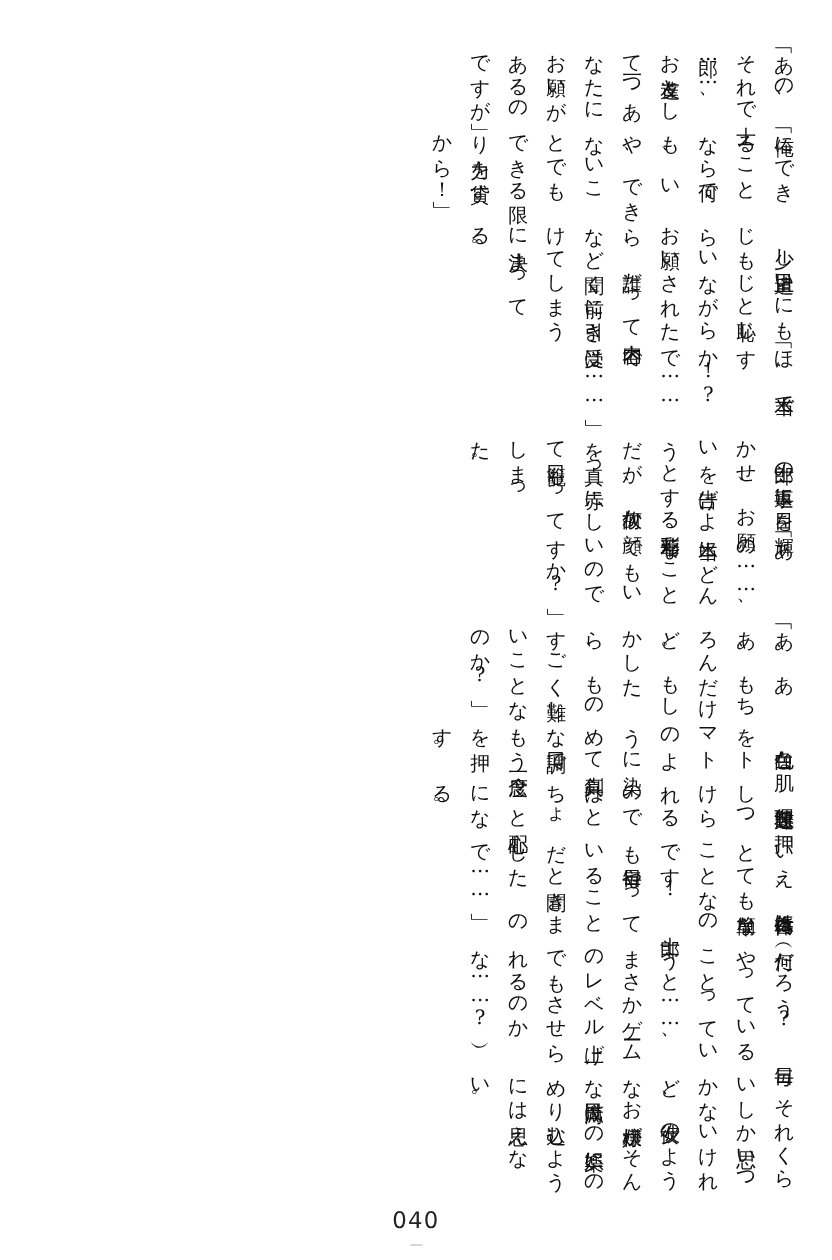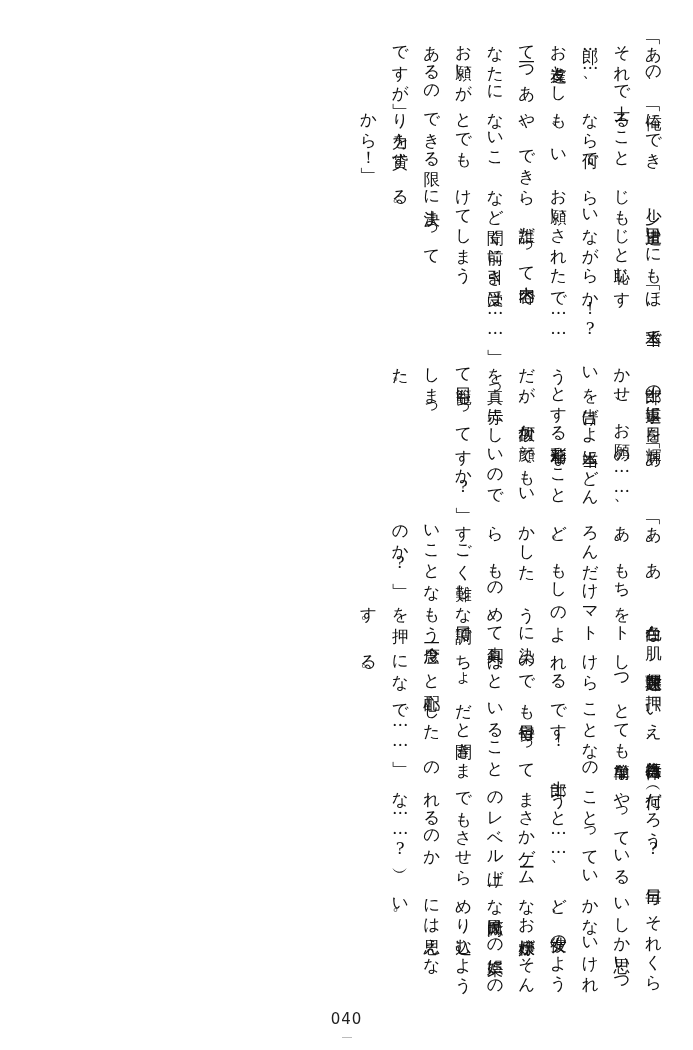--- a/index.html
+++ b/index.html
@@ -46,21 +46,21 @@
     text-indent: 0;
     white-space: pre-wrap;
   }
   #page-number {
     position: absolute;
     bottom: 22px;
     left: 0;
     right: 0;
     text-align: center;
     font-family: "DejaVu Sans", "Liberation Sans", sans-serif;
-    font-size: 15px;
+    font-size: 19px;
     letter-spacing: 1px;
     color: #222222;
   }
   #page-footer-rule {
     position: absolute;
     bottom: 12px;
     left: 50%;
     transform: translateX(-50%);
     width: 10px;
     height: 1px;

